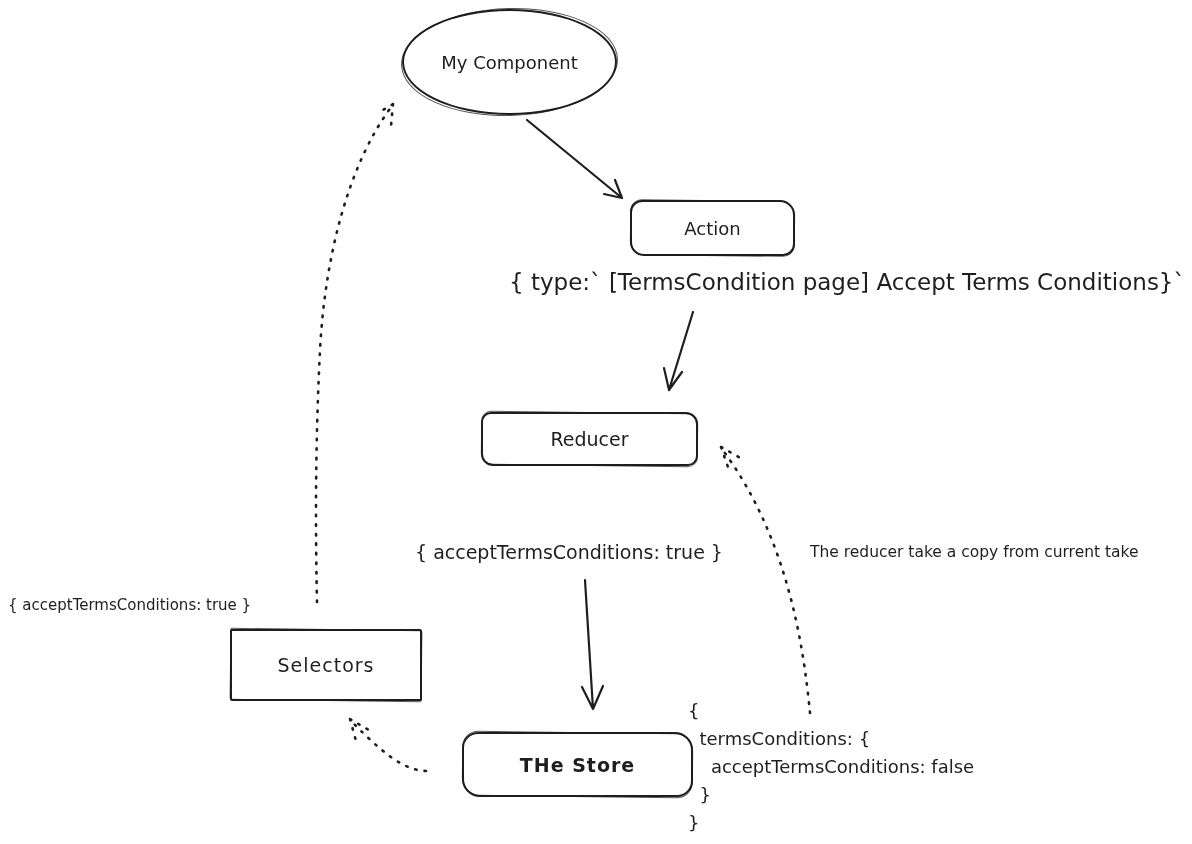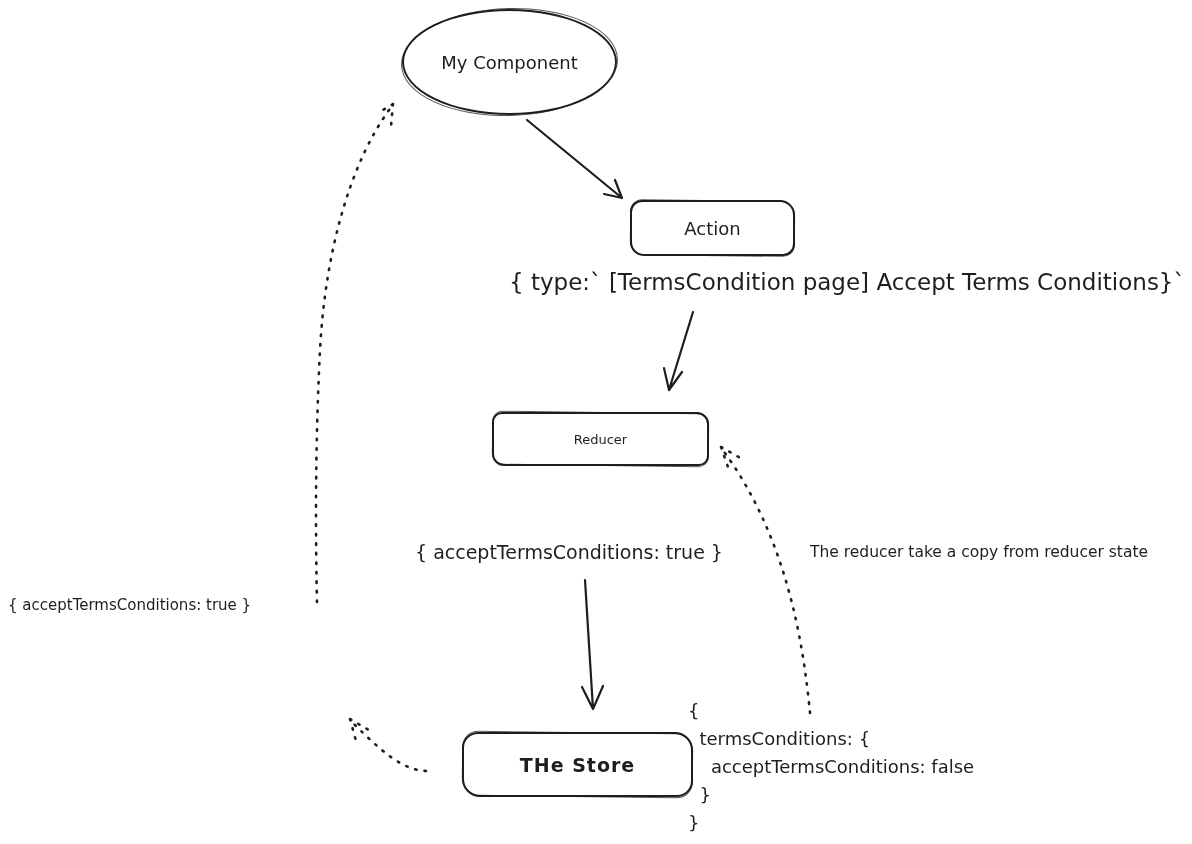--- a/index.html
+++ b/index.html
@@ -16,21 +16,21 @@
     border:2.5px solid #1e1e1e; background:#ffffff; text-align:center;
   }
   
   .sketch::before {
     content:""; position:absolute; inset:-2px; border:1.4px solid rgba(30,30,30,.75);
     border-radius:inherit; transform:rotate(.7deg); pointer-events:none;
   }
   .ellipse   { left:402px; top:9px;   width:211px; height:102px; border-radius:50%; font-size:18px; }
   .ellipse::before { transform:rotate(-1.6deg); inset:-3px; }
   .action    { left:630px; top:200px; width:161px; height:52px; border-radius:12px 15px 12px 14px; font-size:18px; }
-  .reducer   { left:481px; top:412px; width:213px; height:50px; border-radius:10px 12px 10px 12px; font-size:13px;margin-left:11px; }
+  .reducer   { left:481px; top:412px; width:213px; height:50px; border-radius:10px 12px 10px 12px; font-size:19px; }
   .store     { left:462px; top:732px; width:227px; height:61px; border-radius:16px 18px 16px 18px; font-size:19px; letter-spacing:1px;font-weight:bold; }
   .selectors { left:230px; top:629px; width:188px; height:68px; border-radius:2px;  font-size:19px; letter-spacing:1px; }
 
   .label { position:absolute; white-space:pre; line-height:1.35; }
   .action-payload  { left:509px; top:267px; font-size:23px; }
   .dispatched-state{ left:415px; top:540px; font-size:19px; }
   .reducer-note    { left:810px; top:542px; font-size:15.5px; }
   .selected-state  { left:8px;   top:595px; font-size:15px; }
   .store-state     { left:688px; top:697px; font-size:18px; line-height:28px; }
 </style>
@@ -63,26 +63,29 @@
   </div>
 
   <div class="node reducer sketch">
     <span>Reducer</span>
   </div>
 
   <div class="node store sketch">
     <span>THe Store</span>
   </div>
 
+  <div class="node selectors sketch">
+    <span>Selectors</span>
+  </div>
 
   <div class="label action-payload">{ type:` [TermsCondition page] Accept Terms Conditions}`</div>
 
   <div class="label dispatched-state">{ acceptTermsConditions: true }</div>
 
-  <div class="label reducer-note">The reducer take a copy from reducer state</div>
+  <div class="label reducer-note">The reducer take a copy from current take</div>
 
   <div class="label selected-state">{ acceptTermsConditions: true }</div>
 
   <div class="label store-state">{
   termsConditions: {
     acceptTermsConditions: false
   }
 }</div>
 
 </div>

